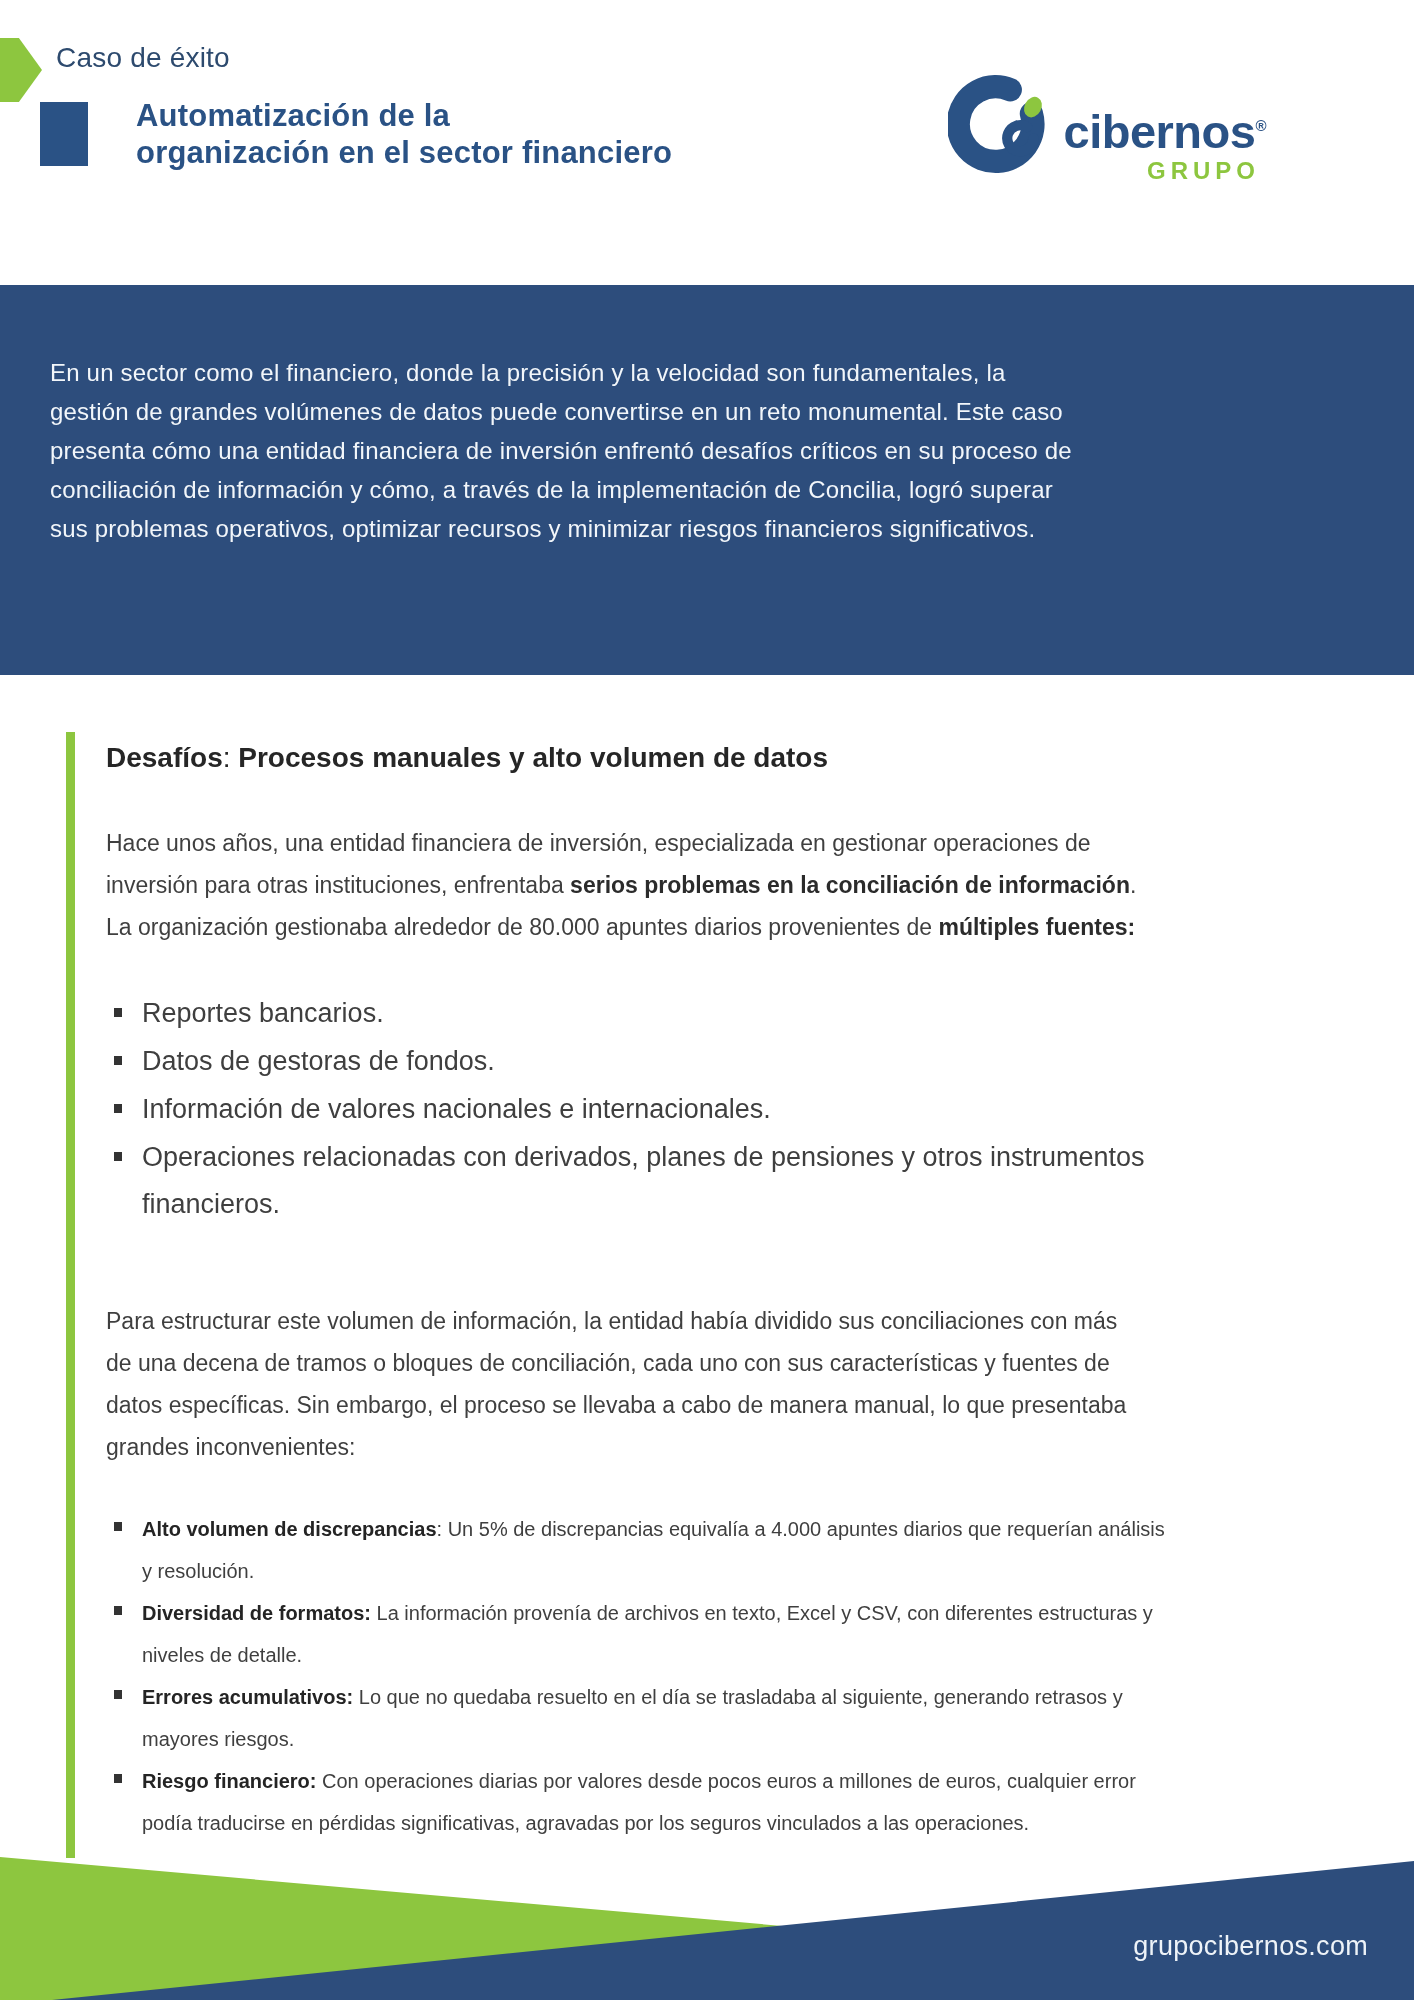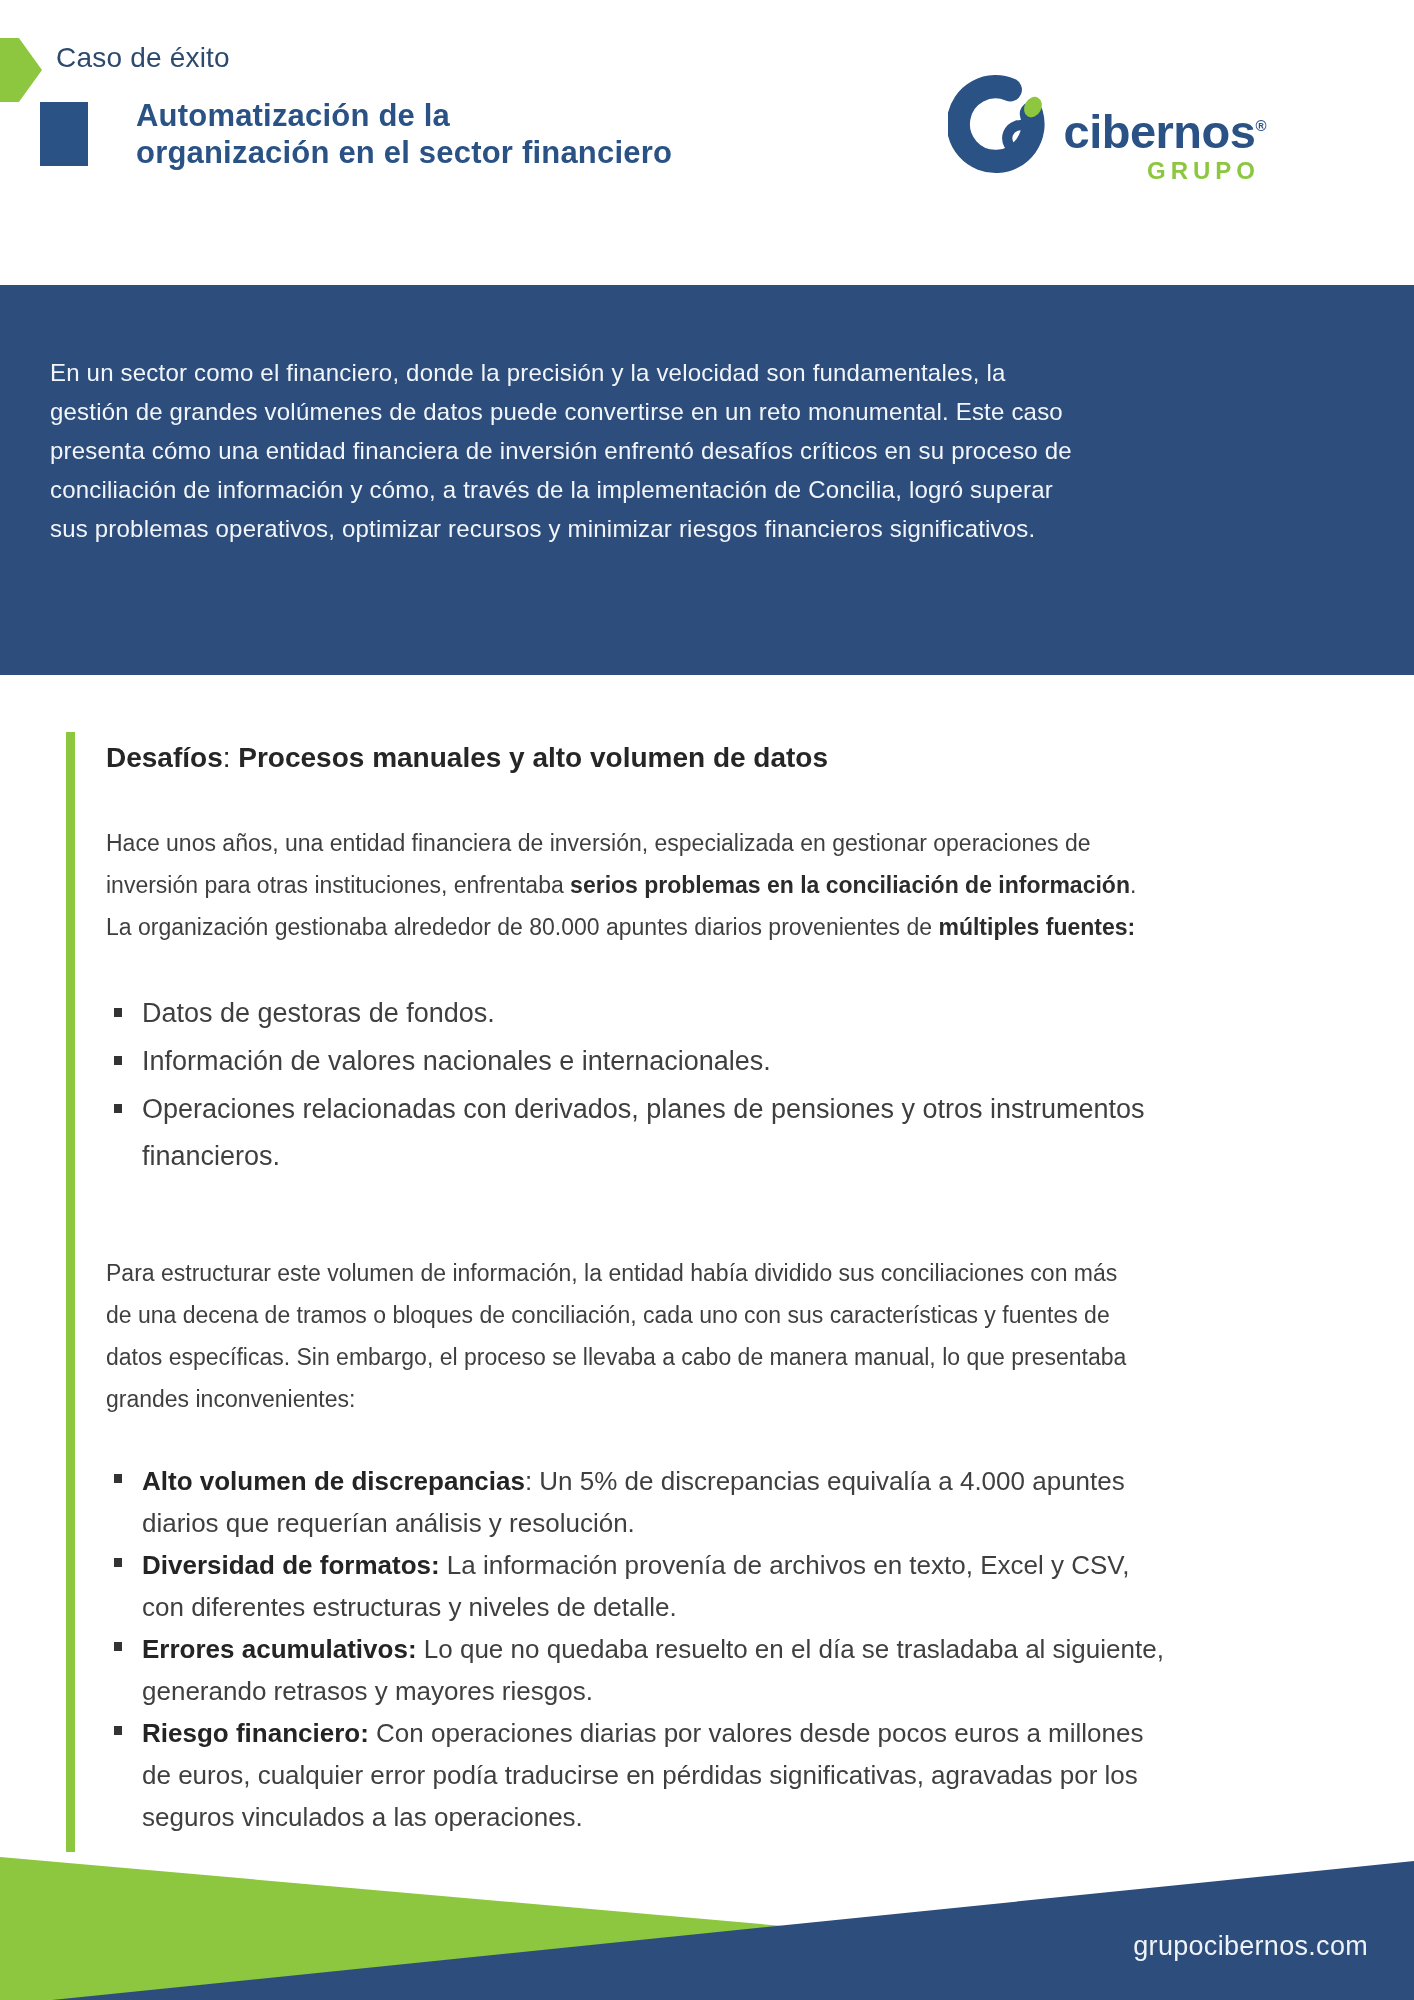--- a/index.html
+++ b/index.html
@@ -75,21 +75,21 @@
   .para-2{margin-top:72px;width:1040px;}
   ul{list-style:none;}
   ul li{position:relative;padding-left:36px;}
   ul li::before{
     content:"";position:absolute;left:8px;top:18px;
     width:8px;height:9px;background:#333;
   }
   .sources-list{margin-top:42px;}
   .sources-list li{font-size:27px;line-height:47px;color:var(--text);margin-bottom:1px;}
   .issues-list{margin-top:40px;width:1060px;}
-  .issues-list li{font-size:26px;line-height:42px;color:var(--text);}
+  .issues-list li{font-size:20px;line-height:42px;color:var(--text);}
   .issues-list li::before{top:14px;}
   .issues-list li b{color:#242424;}
   
   .footer{position:absolute;left:0;bottom:0;width:1414px;height:146px;}
   .footer svg{display:block;width:1414px;height:146px;}
   .footer-site{
     position:absolute;right:46px;bottom:38px;
     color:#eef3f8;font-size:27px;letter-spacing:.3px;text-decoration:none;
   }
 </style>
@@ -127,20 +127,21 @@
 <div class="band">
   <p>En un sector como el financiero, donde la precisión y la velocidad son fundamentales, la gestión de grandes volúmenes de datos puede convertirse en un reto monumental. Este caso presenta cómo una entidad financiera de inversión enfrentó desafíos críticos en su proceso de conciliación de información y cómo, a través de la implementación de Concilia, logró superar sus problemas operativos, optimizar recursos y minimizar riesgos financieros significativos.</p>
 </div>
 
 <div class="section">
   <h2 class="section-heading"><b>Desafíos</b><span>: </span><b>Procesos manuales y alto volumen de datos</b></h2>
 
   <p class="para para-1"><span>Hace unos años, una entidad financiera de inversión, especializada en gestionar operaciones de inversión para otras instituciones, enfrentaba </span><b>serios problemas en la conciliación de información</b><span>. La organización gestionaba alrededor de 80.000 apuntes diarios provenientes de </span><b>múltiples fuentes:</b></p>
 
   <ul class="sources-list">
+      <li>Reportes bancarios.</li>
       <li>Datos de gestoras de fondos.</li>
       <li>Información de valores nacionales e internacionales.</li>
       <li>Operaciones relacionadas con derivados, planes de pensiones y otros instrumentos financieros.</li>
     </ul>
 
   <p class="para para-2">Para estructurar este volumen de información, la entidad había dividido sus conciliaciones con más de una decena de tramos o bloques de conciliación, cada uno con sus características y fuentes de datos específicas. Sin embargo, el proceso se llevaba a cabo de manera manual, lo que presentaba grandes inconvenientes:</p>
 
   <ul class="issues-list">
       <li><b>Alto volumen de discrepancias</b><span>: Un 5% de discrepancias equivalía a 4.000 apuntes diarios que requerían análisis y resolución.</span></li>
       <li><b>Diversidad de formatos:</b><span> La información provenía de archivos en texto, Excel y CSV, con diferentes estructuras y niveles de detalle.</span></li>

